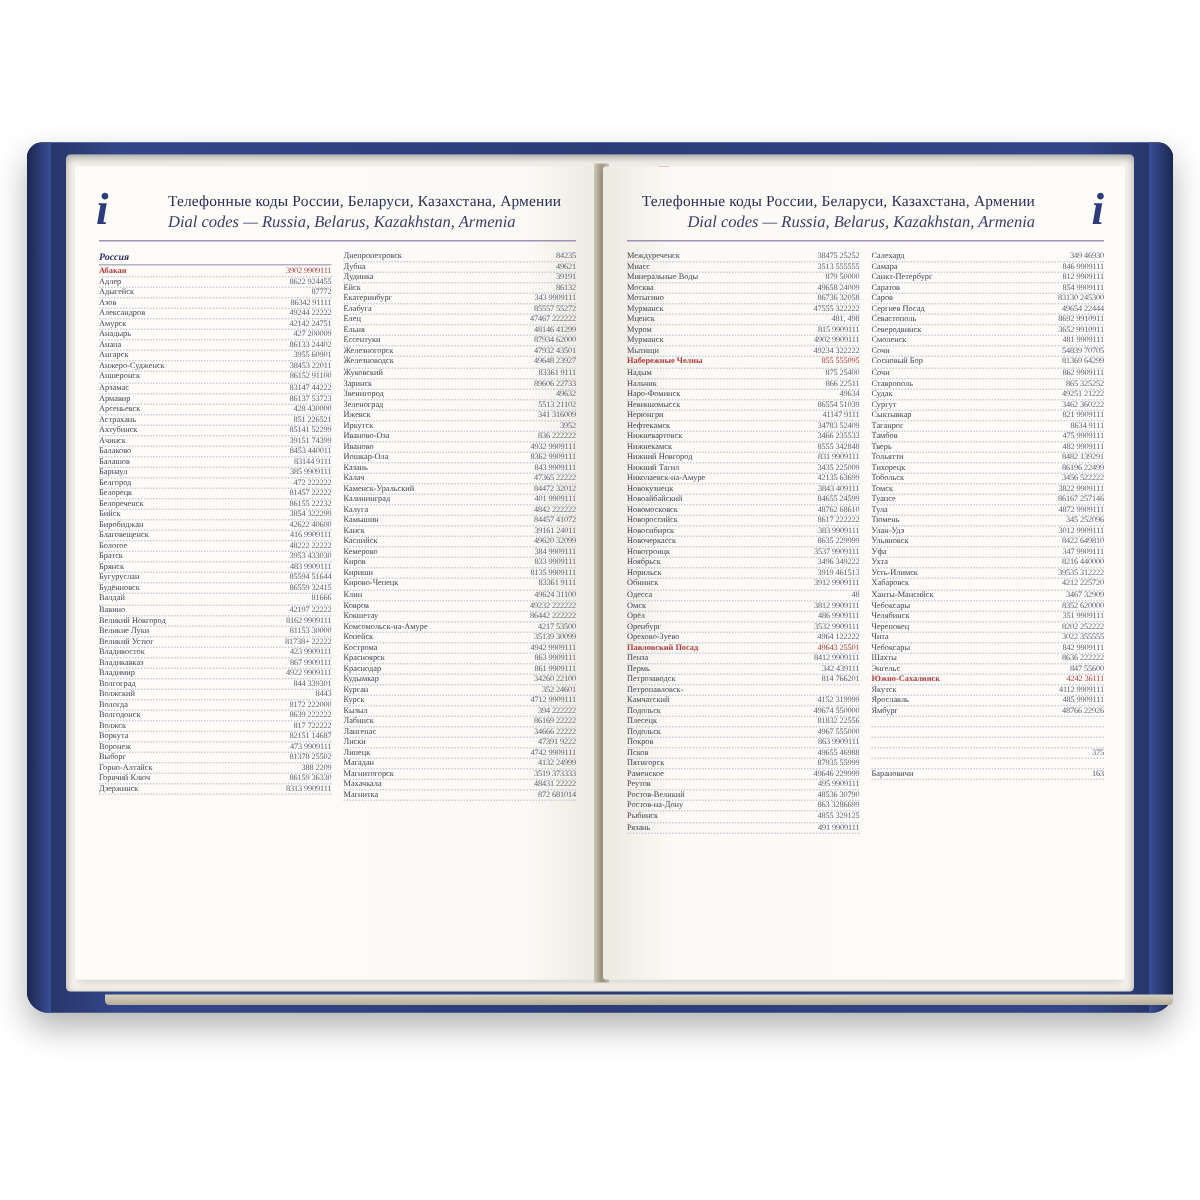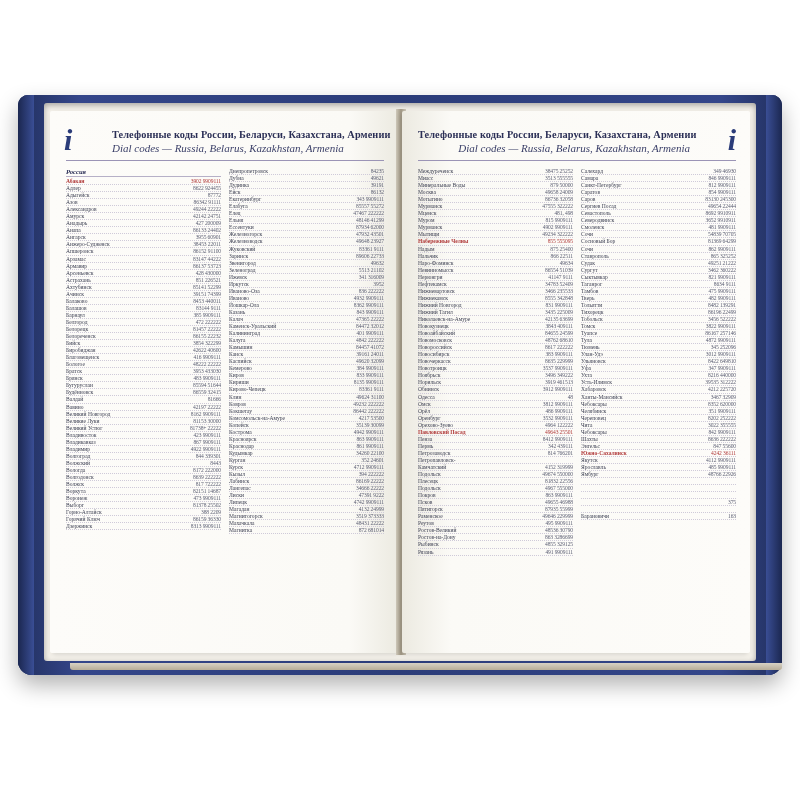--- a/index.html
+++ b/index.html
@@ -61,21 +61,21 @@
     position:absolute;left:26px;top:560px;width:712px;height:7px;
     background:linear-gradient(180deg,#d8d2c4,#b7ad98);
     border-radius:0 0 3px 3px;
   }
 
   
   .pg-inner{position:absolute;inset:0;padding:18px 14px 10px 16px;box-sizing:border-box;}
   .hdr{position:relative;height:34px;}
   .hdr .rule{position:absolute;left:0;right:0;bottom:2px;height:1px;background:#9b94b6;}
   .hdr .ttl{
-    font-size:10.3px;color:#2b2f56;font-weight:bold;letter-spacing:.1px;
+    font-size:10.3px;color:#2b2f56;font-weight:normal;letter-spacing:.1px;
     white-space:nowrap;
   }
   .hdr .sub{
     font-size:11px;color:#3a3f68;font-style:italic;margin-top:2px;white-space:nowrap;
   }
   .hdr.right-align{text-align:right;}
   .mono-i{
     position:absolute;font-family:"Liberation Serif",serif;
     font-style:italic;font-weight:bold;color:#2b3c79;font-size:30px;line-height:1;
   }

